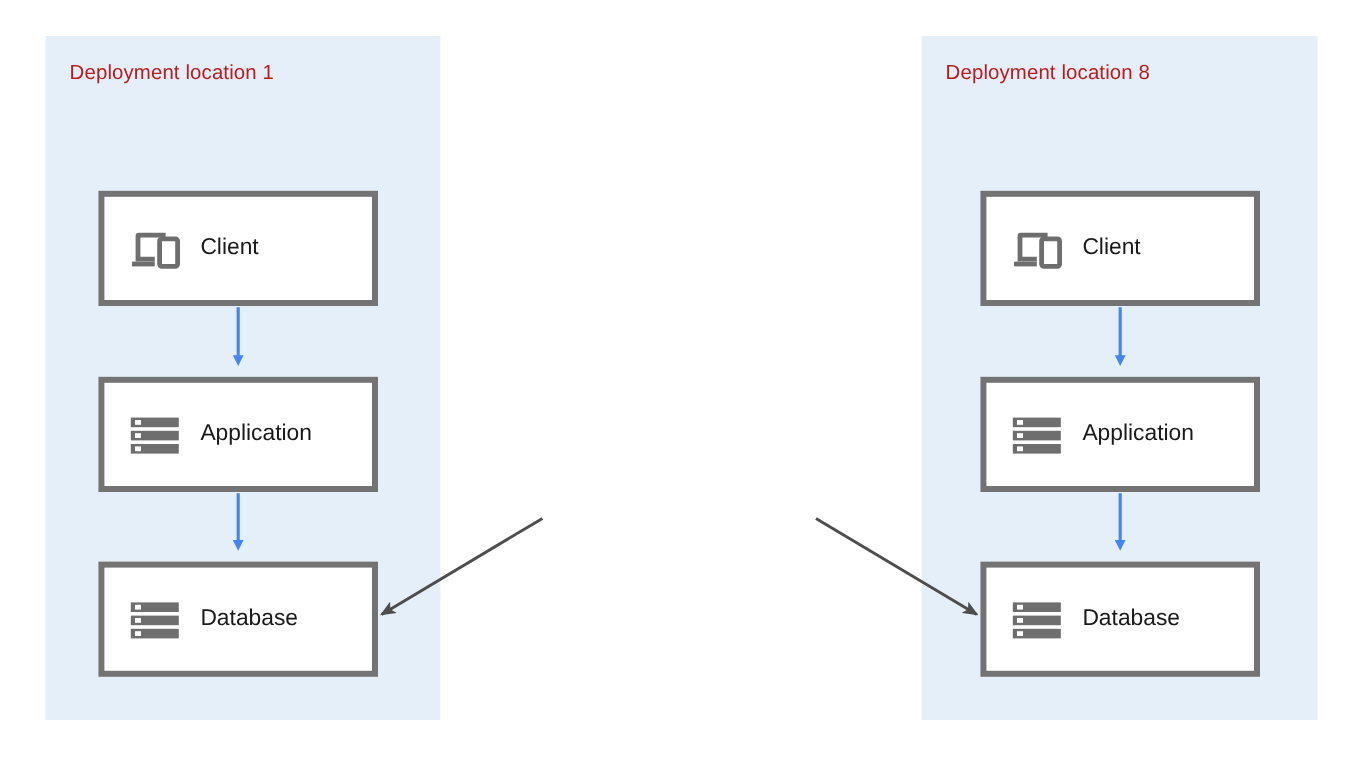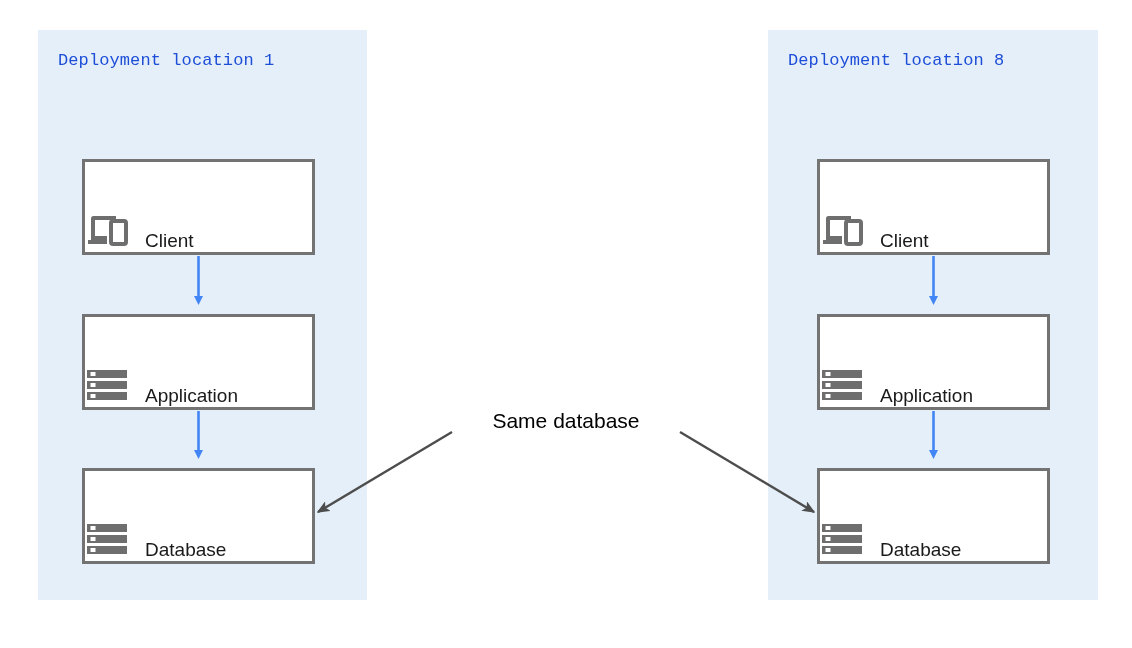--- a/index.html
+++ b/index.html
@@ -27,37 +27,37 @@
     background: #e5eff9;
   }
   #zone-1 { left: 38px;  top: 30px; width: 329px; height: 570px; }
   #zone-2 { left: 768px; top: 30px; width: 330px; height: 570px; }
 
   .zone-label {
     position: absolute;
     left: 20px;
     top: 21px;
     font-size: 17px;
-    color: #1d4ed8;
+    color: #b91c1c;
     white-space: nowrap;
     letter-spacing: 0.1px;
-    font-family: Liberation Mono, monospace;
   }
 
   
   .node {
     position: absolute;
     width: 233px;
     height: 96px;
     background: #ffffff;
-    border: 3px solid #737373;
+    border: 5px solid #737373;
     box-sizing: border-box;
     display: flex;
-    align-items: flex-end;
+    align-items: center;
     gap: 14px;
+    padding-left: 20px;
   }
   .node-label {
     font-size: 19px;
     color: #1a1a1a;
     white-space: nowrap;
   }
 
   .icon-wrap {
     width: 46px;
     height: 46px;
@@ -227,16 +227,15 @@
 
     <g>
       <line x1="452" y1="432" x2="318" y2="512" stroke="#4d4d4d" stroke-width="2.4" marker-end="url(#gray-head)"></line>
     </g>
     <g>
       <line x1="680" y1="432" x2="814" y2="512" stroke="#4d4d4d" stroke-width="2.4" marker-end="url(#gray-head)"></line>
     </g>
   </svg>
 
   <div id="annotation">
-    <div>Same database</div>
   </div>
 
 </div>
 
 </body></html>

